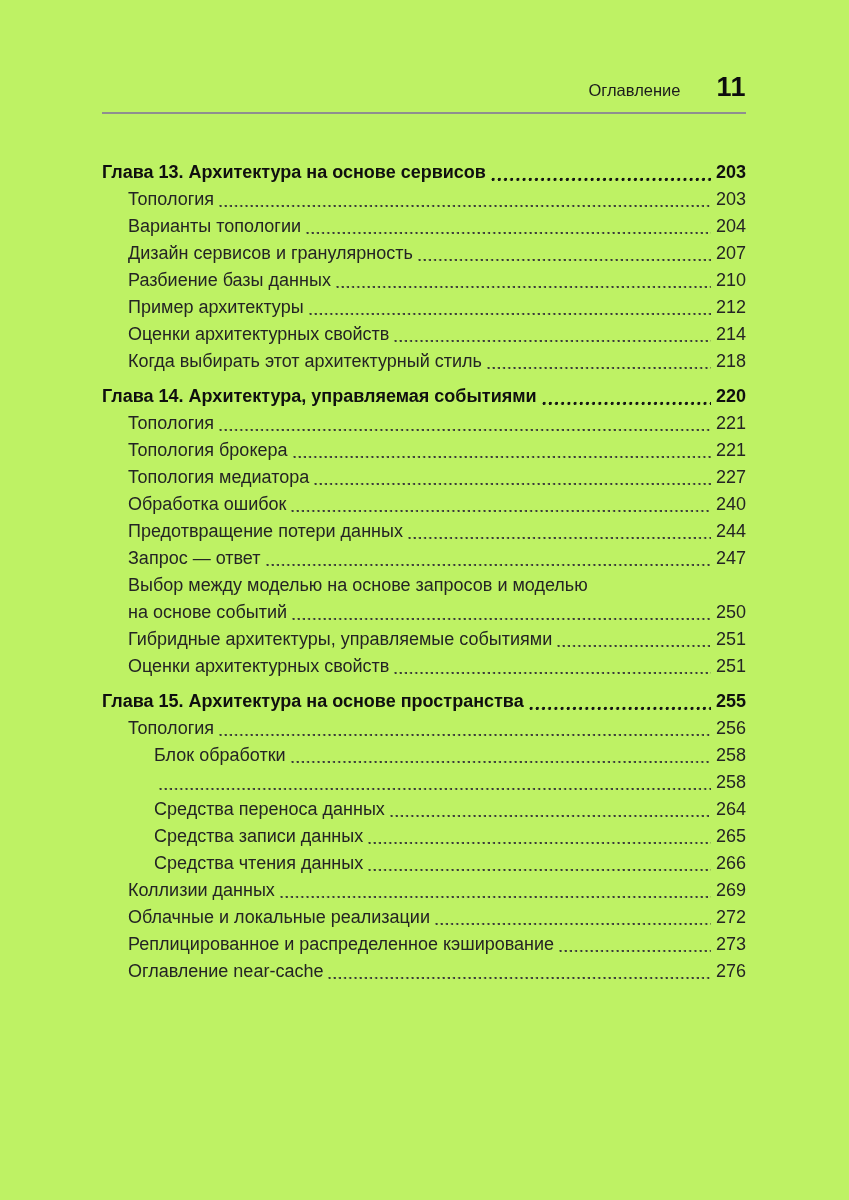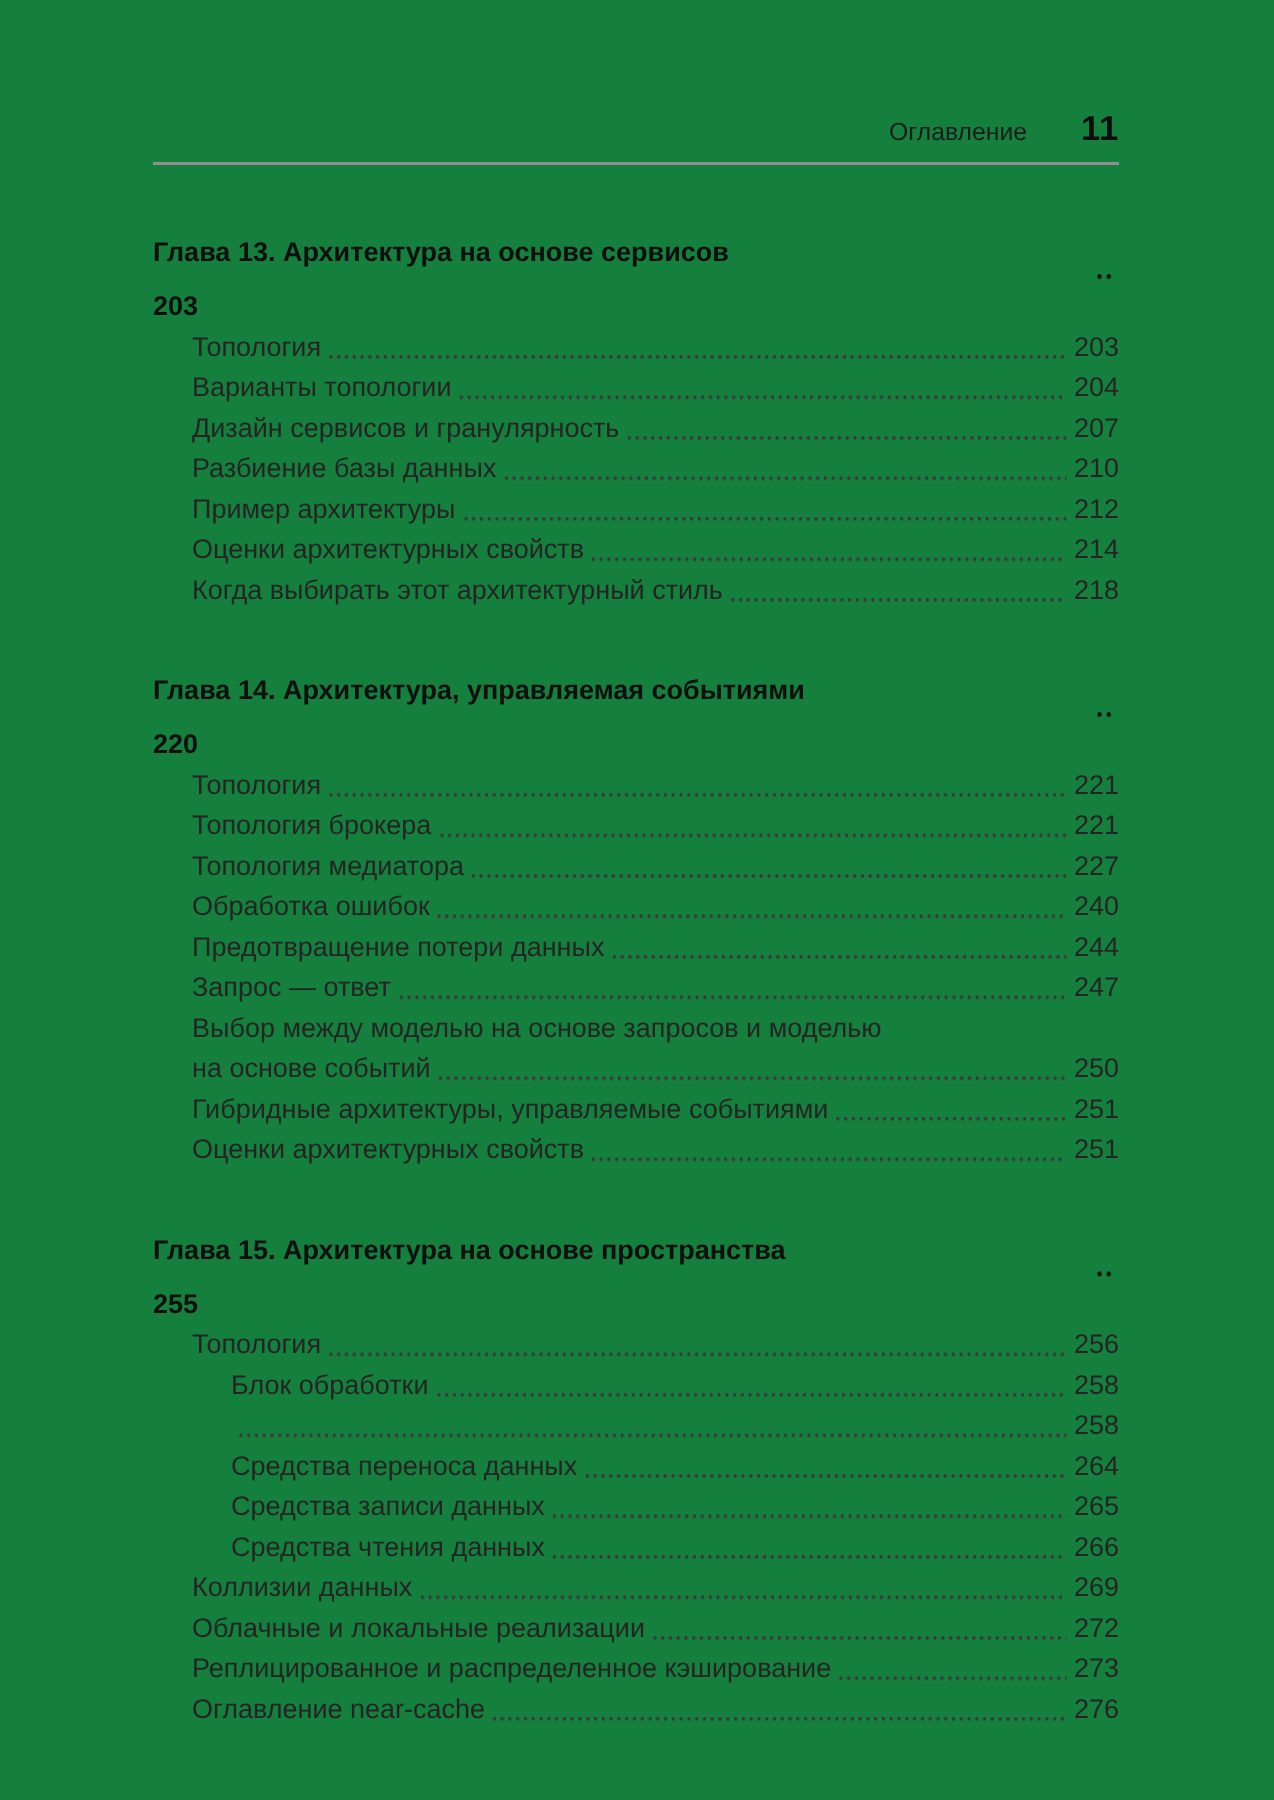--- a/index.html
+++ b/index.html
@@ -12,61 +12,60 @@
     height: 1200px;
     font-family: "Liberation Sans", "DejaVu Sans", sans-serif;
     color: #1f1f1f;
     overflow: hidden;
   }
   .page {
     box-sizing: border-box;
     width: 849px;
     height: 1200px;
     padding: 72px 103px 0 102px;
-    background: #15803d;
+    background: #bef264;
   }
   .page-header {
     display: flex;
     justify-content: flex-end;
     align-items: baseline;
     gap: 36px;
   }
   .running-title {
     font-size: 16.5px;
     color: #1c1c1c;
   }
   .page-number {
-    font-size: 23px;
+    font-size: 27px;
     font-weight: 700;
     color: #0d0d0d;
     letter-spacing: 0.5px;
   }
   .header-rule {
     height: 2px;
     background: #8f8f8f;
     margin-top: 9px;
   }
   .toc {
     margin-top: 45px;
   }
   .toc-section + .toc-section {
-    margin-top: 40px;
+    margin-top: 8px;
   }
   .toc-row {
     display: flex;
     align-items: baseline;
     font-size: 18px;
     line-height: 27px;
     color: #242424;
   }
   .toc-row.chapter {
     font-weight: 700;
     font-size: 18px;
     color: #0f0f0f;
-    flex-direction: column;
   }
   .toc-row.lvl1 { padding-left: 26px; }
   .toc-row.lvl2 { padding-left: 52px; }
   .lab { white-space: nowrap; }
   .dots {
     flex: 1 1 auto;
     min-width: 10px;
     align-self: flex-end;
     height: 4px;
     margin: 0 5px 5px 5px;

